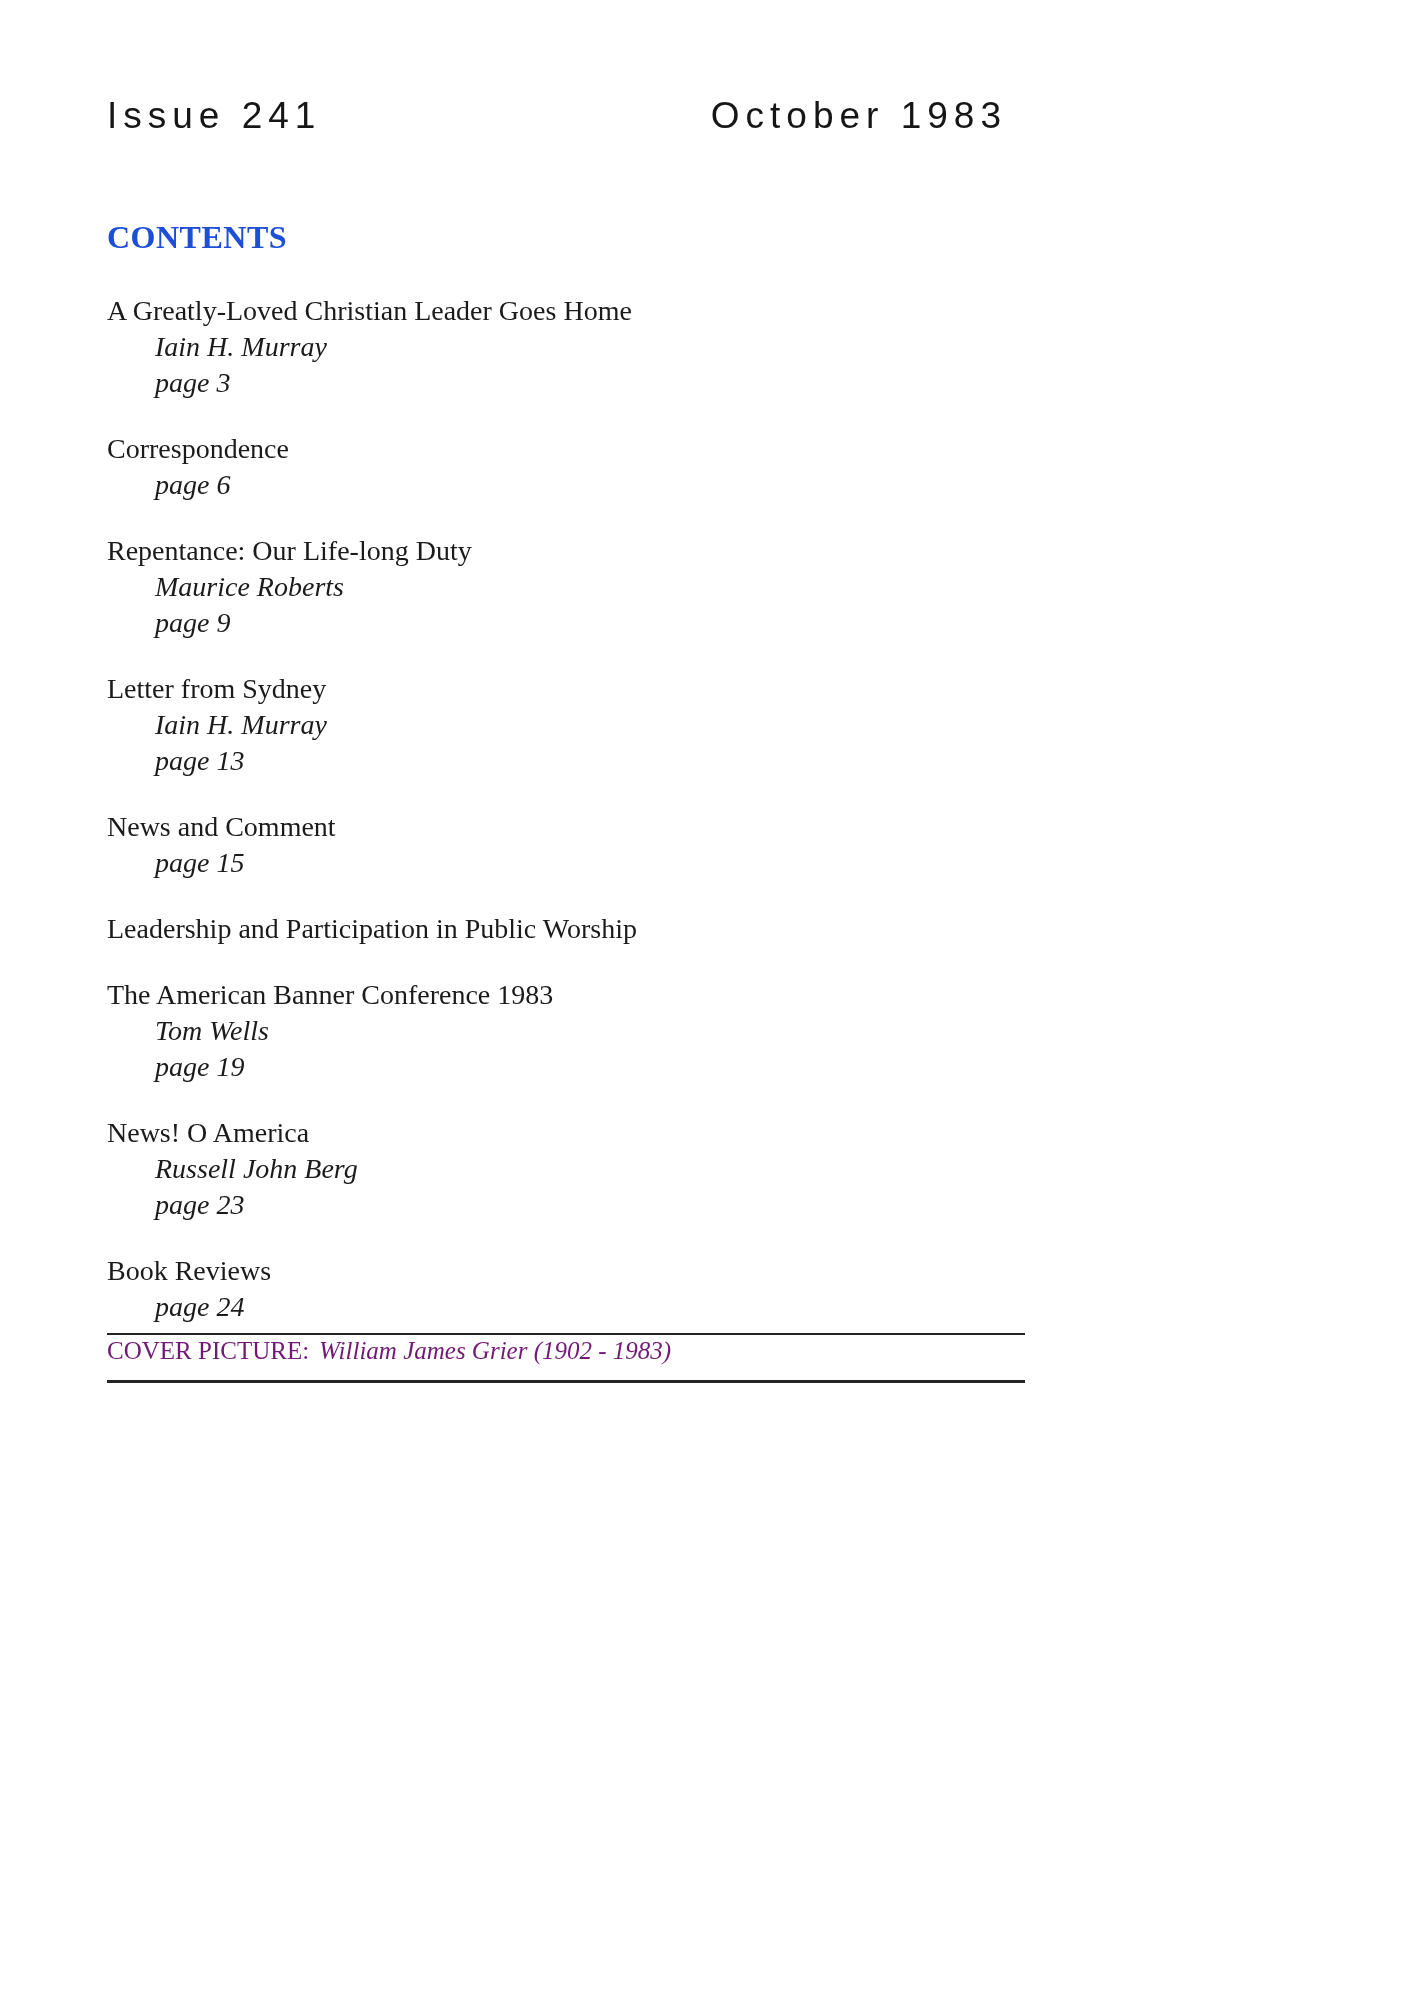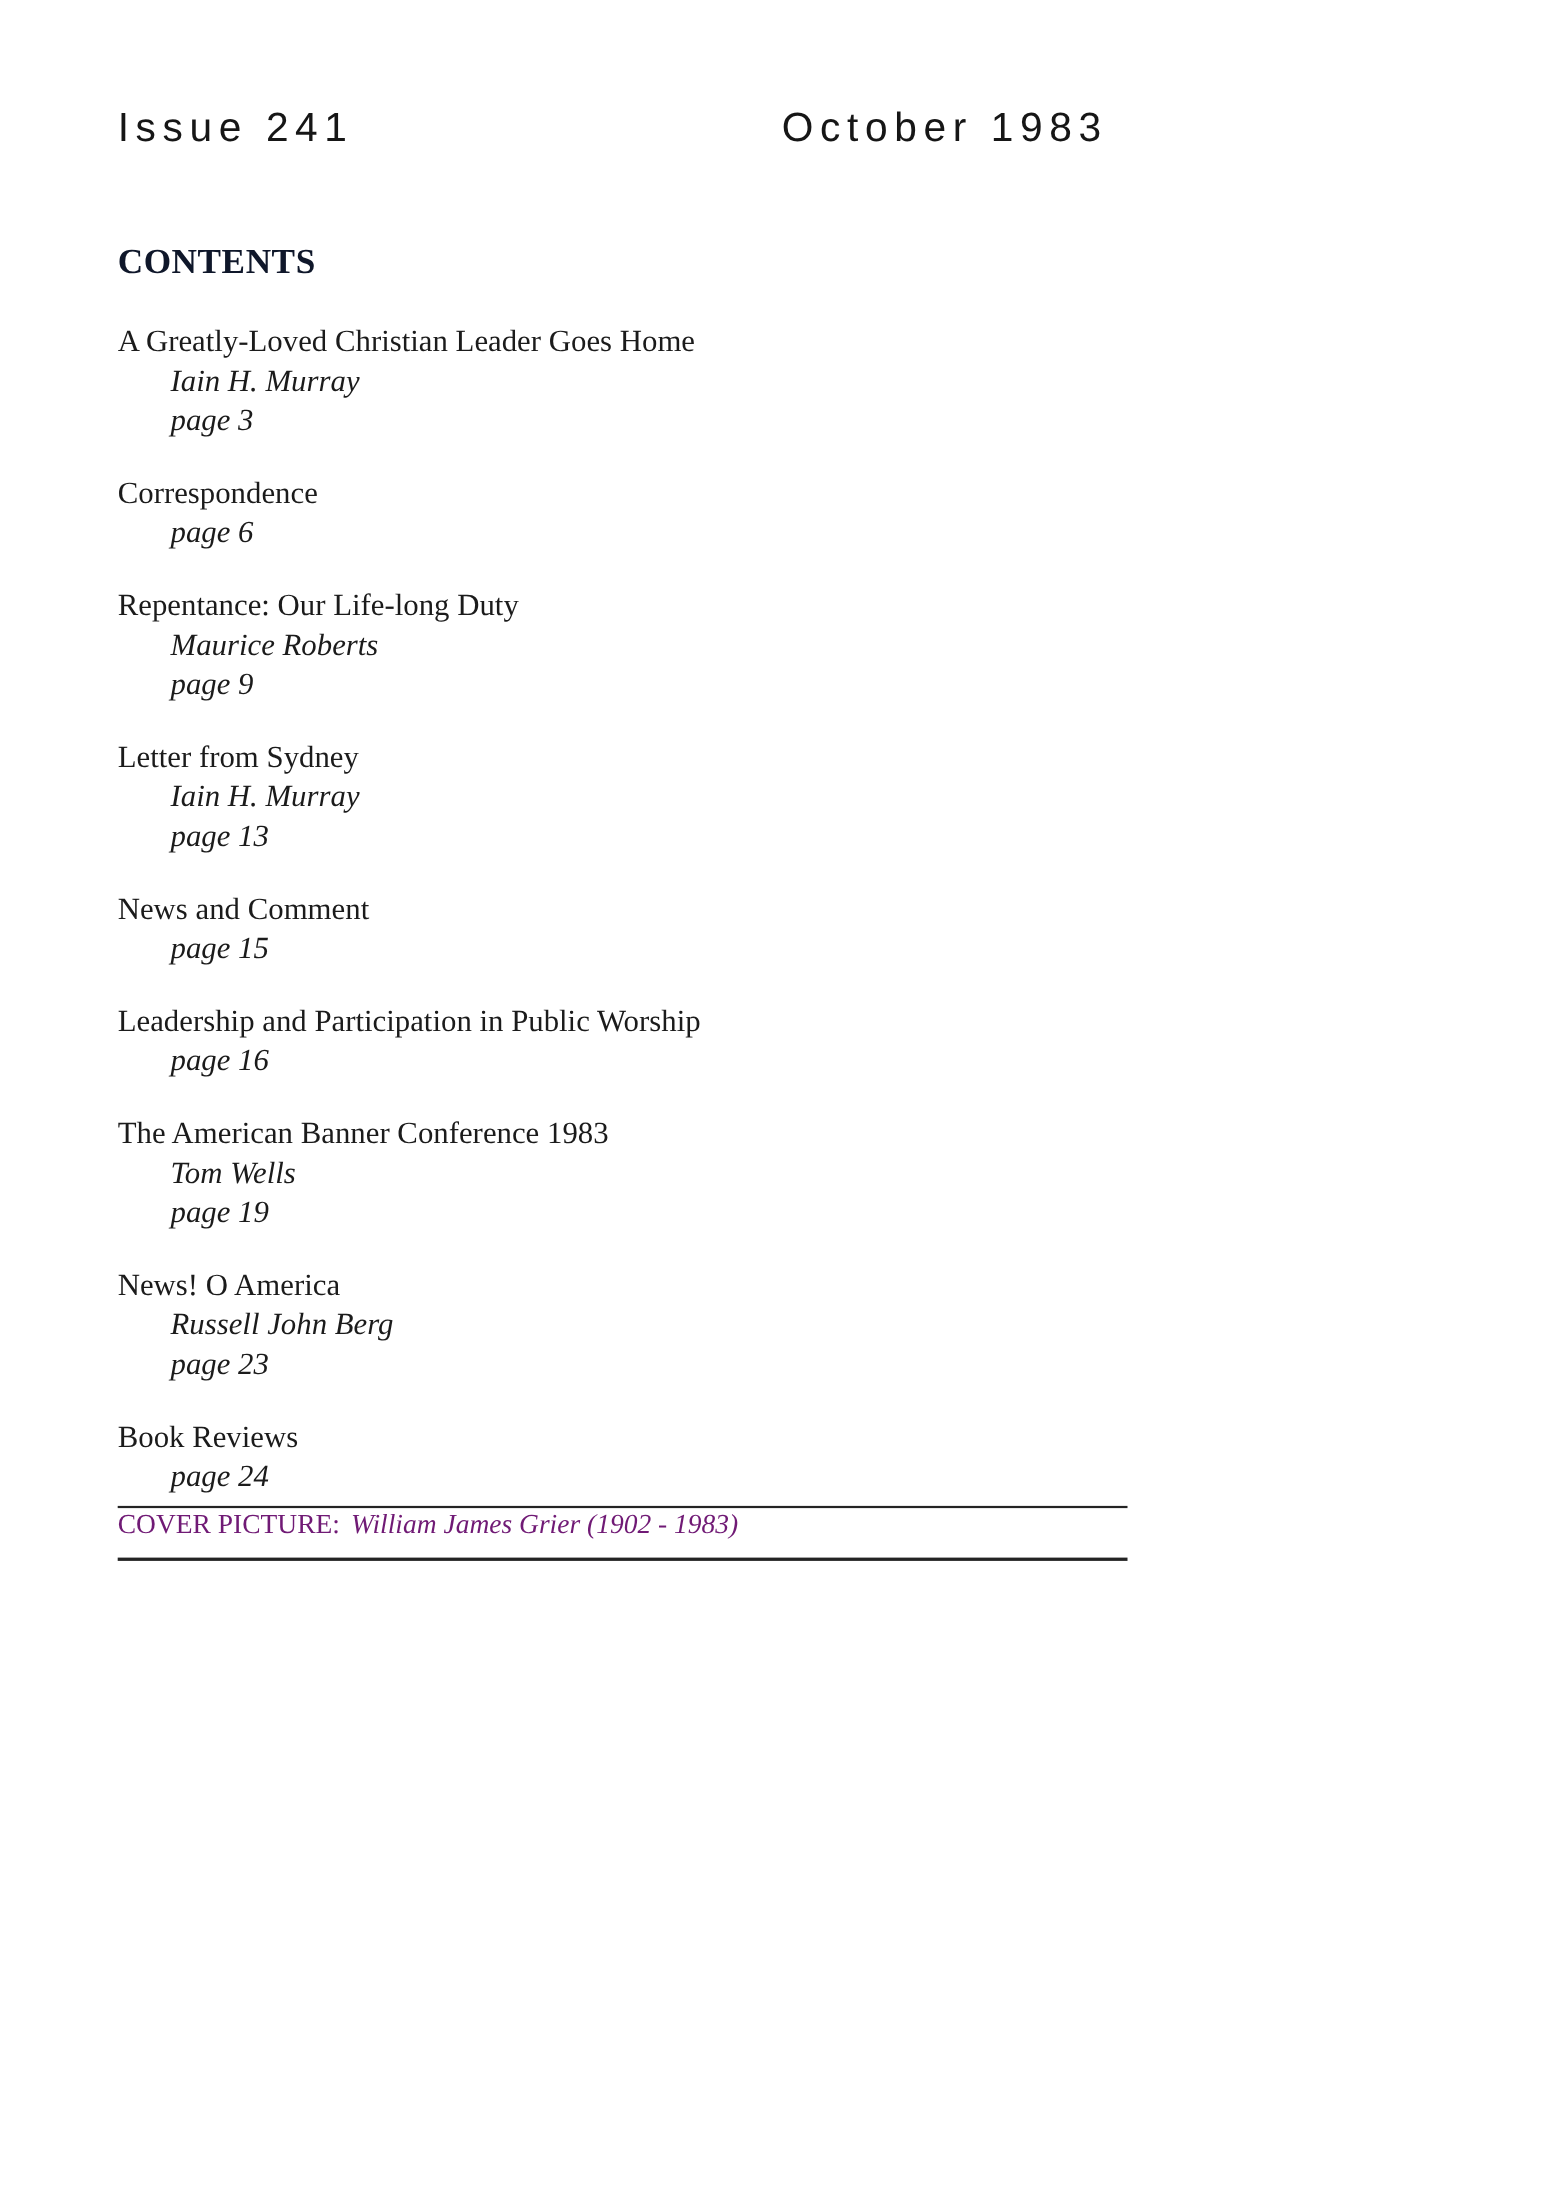--- a/index.html
+++ b/index.html
@@ -31,21 +31,21 @@
   }
   .header-date {
     padding-right: 18px;
   }
   .contents-heading {
     margin-top: 84px;
     font-size: 32px;
     line-height: 38px;
     font-weight: bold;
     letter-spacing: 0.5px;
-    color: #0f172a;
+    color: #1d4ed8;
   }
   .toc {
     margin-top: 37px;
     font-size: 28px;
     line-height: 36px;
   }
   .toc-entry {
     margin-bottom: 30px;
   }
   .toc-entry:last-child {
@@ -127,21 +127,20 @@
 
     <div class="toc-entry">
       <div class="toc-title">News and Comment</div>
 
       <div class="toc-page">page 15</div>
     </div>
 
     <div class="toc-entry">
       <div class="toc-title">Leadership and Participation in Public Worship</div>
 
-      <div class="toc-page">page 16</div>
     </div>
 
     <div class="toc-entry">
       <div class="toc-title">The American Banner Conference 1983</div>
       <div class="toc-author">Tom Wells</div>
       <div class="toc-page">page 19</div>
     </div>
 
     <div class="toc-entry">
       <div class="toc-title">News! O America</div>

